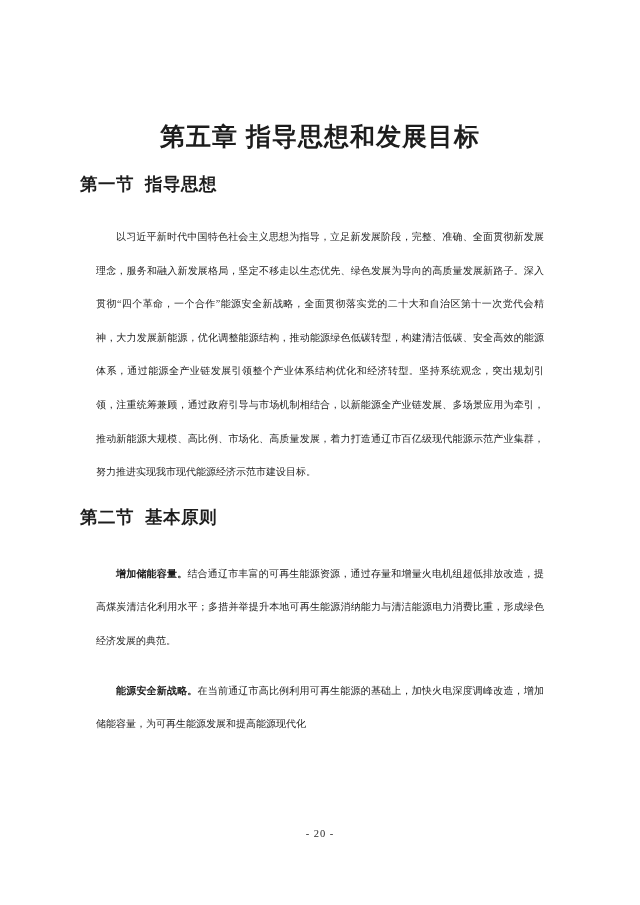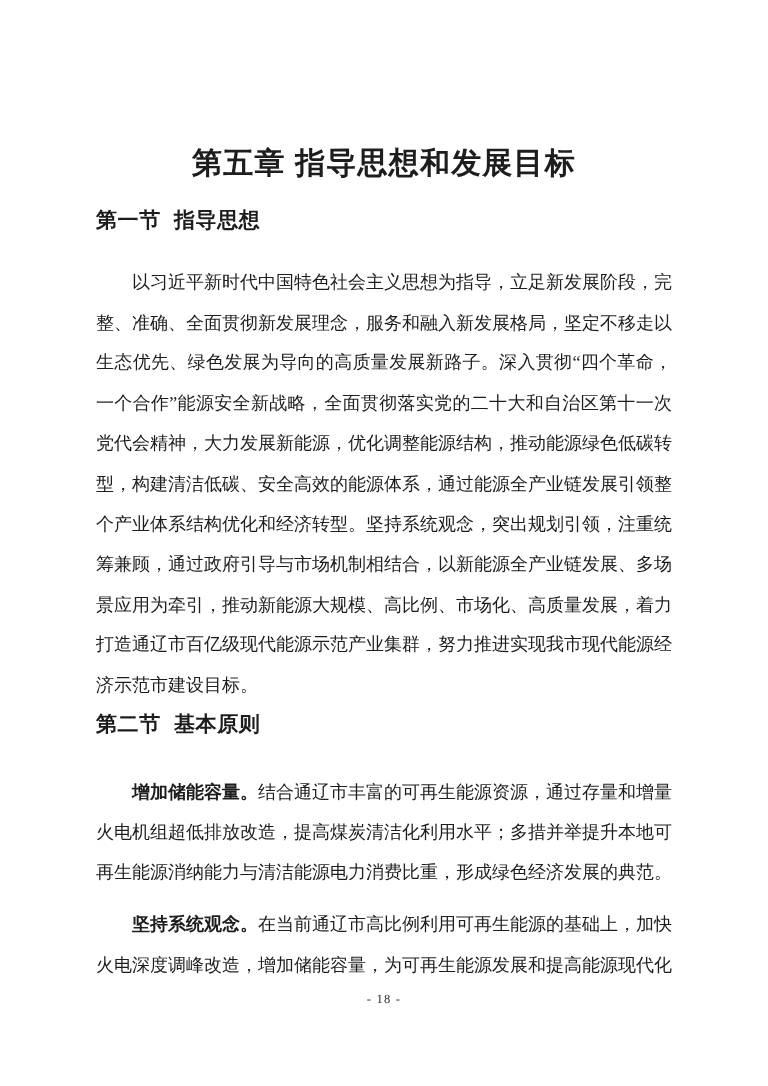--- a/index.html
+++ b/index.html
@@ -33,27 +33,27 @@
     font-weight: bold;
     font-size: 17.5px;
     line-height: 26px;
     text-align: left;
     letter-spacing: 0.5px;
     margin: 0;
   }
   .section-heading.first { margin-top: 18px; }
   .section-heading.second { margin-top: 2px; }
   .para {
-    font-size: 15px;
+    font-size: 10px;
     line-height: 33.6px;
     text-align: justify;
     text-justify: inter-ideograph;
     -moz-text-align-last: auto;
     text-indent: 2em;
-    margin: 0;
+    margin: 16px;
     word-break: break-all;
   }
   .para.opening { margin-top: 22px; }
   .para.principle-1 { margin-top: 26px; }
   .para.principle-2 { margin-top: 9px; }
   .para-lead {
     font-family: "Liberation Sans", "DejaVu Sans", sans-serif;
     font-weight: bold;
   }
   .page-footer {
@@ -77,17 +77,17 @@
   <h1 class="chapter-title">第五章 指导思想和发展目标</h1>
 
   <h2 class="section-heading first">第一节 指导思想</h2>
 
   <p class="para opening"><span>以习近平新时代中国特色社会主义思想为指导，立足新发展阶段，完整、准确、全面贯彻新发展理念，服务和融入新发展格局，坚定不移走以生态优先、绿色发展为导向的高质量发展新路子。深入贯彻“四个革命，一个合作”能源安全新战略，全面贯彻落实党的二十大和自治区第十一次党代会精神，大力发展新能源，优化调整能源结构，推动能源绿色低碳转型，构建清洁低碳、安全高效的能源体系，通过能源全产业链发展引领整个产业体系结构优化和经济转型。坚持系统观念，突出规划引领，注重统筹兼顾，通过政府引导与市场机制相结合，以新能源全产业链发展、多场景应用为牵引，推动新能源大规模、高比例、市场化、高质量发展，着力打造通辽市百亿级现代能源示范产业集群，努力推进实现我市现代能源经济示范市建设目标。</span></p>
 
   <h2 class="section-heading second">第二节 基本原则</h2>
 
   <p class="para principle-1"><span class="para-lead">增加储能容量。</span><span>结合通辽市丰富的可再生能源资源，通过存量和增量火电机组超低排放改造，提高煤炭清洁化利用水平；多措并举提升本地可再生能源消纳能力与清洁能源电力消费比重，形成绿色经济发展的典范。</span></p>
 
-  <p class="para principle-2"><span class="para-lead">坚持系统观念。</span><span>在当前通辽市高比例利用可再生能源的基础上，加快火电深度调峰改造，增加储能容量，为可再生能源发展和提高能源现代化</span></p>
+  <p class="para principle-2"><span class="para-lead">能源安全新战略。</span><span>在当前通辽市高比例利用可再生能源的基础上，加快火电深度调峰改造，增加储能容量，为可再生能源发展和提高能源现代化</span></p>
 
-  <div class="page-footer">- 18 -</div>
+  <div class="page-footer">- 20 -</div>
 
 </div>
 
 </body></html>

